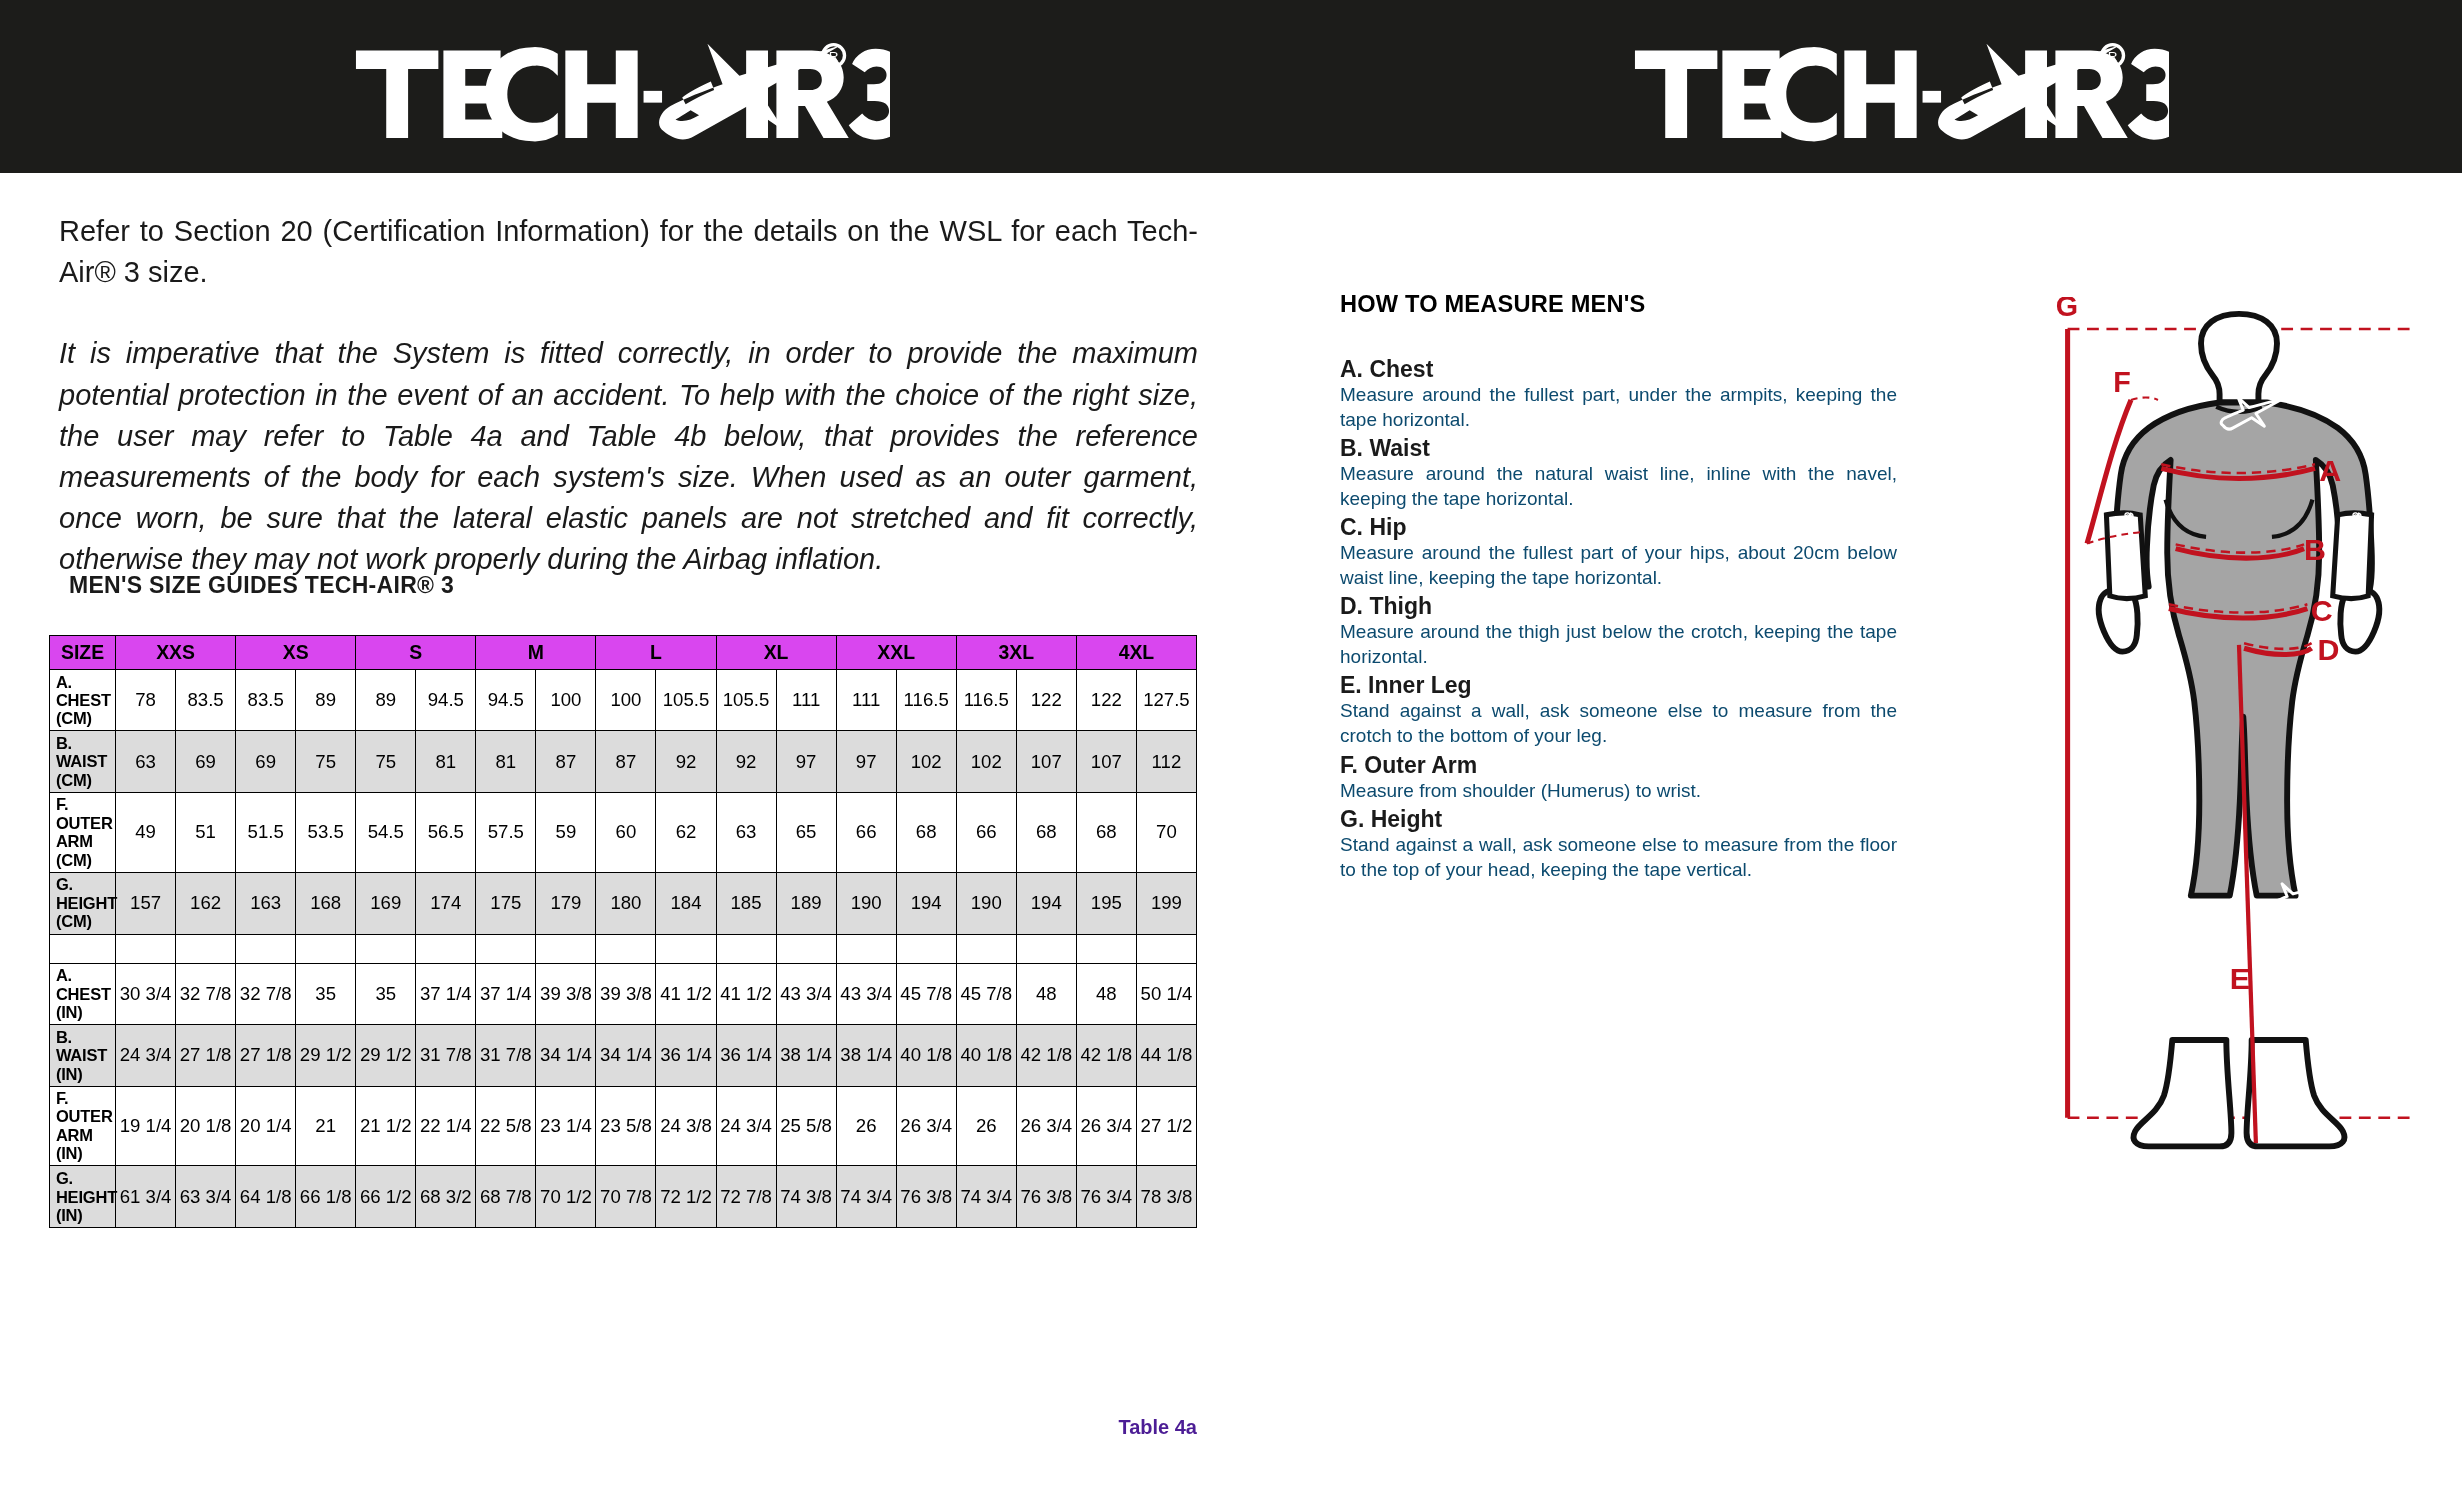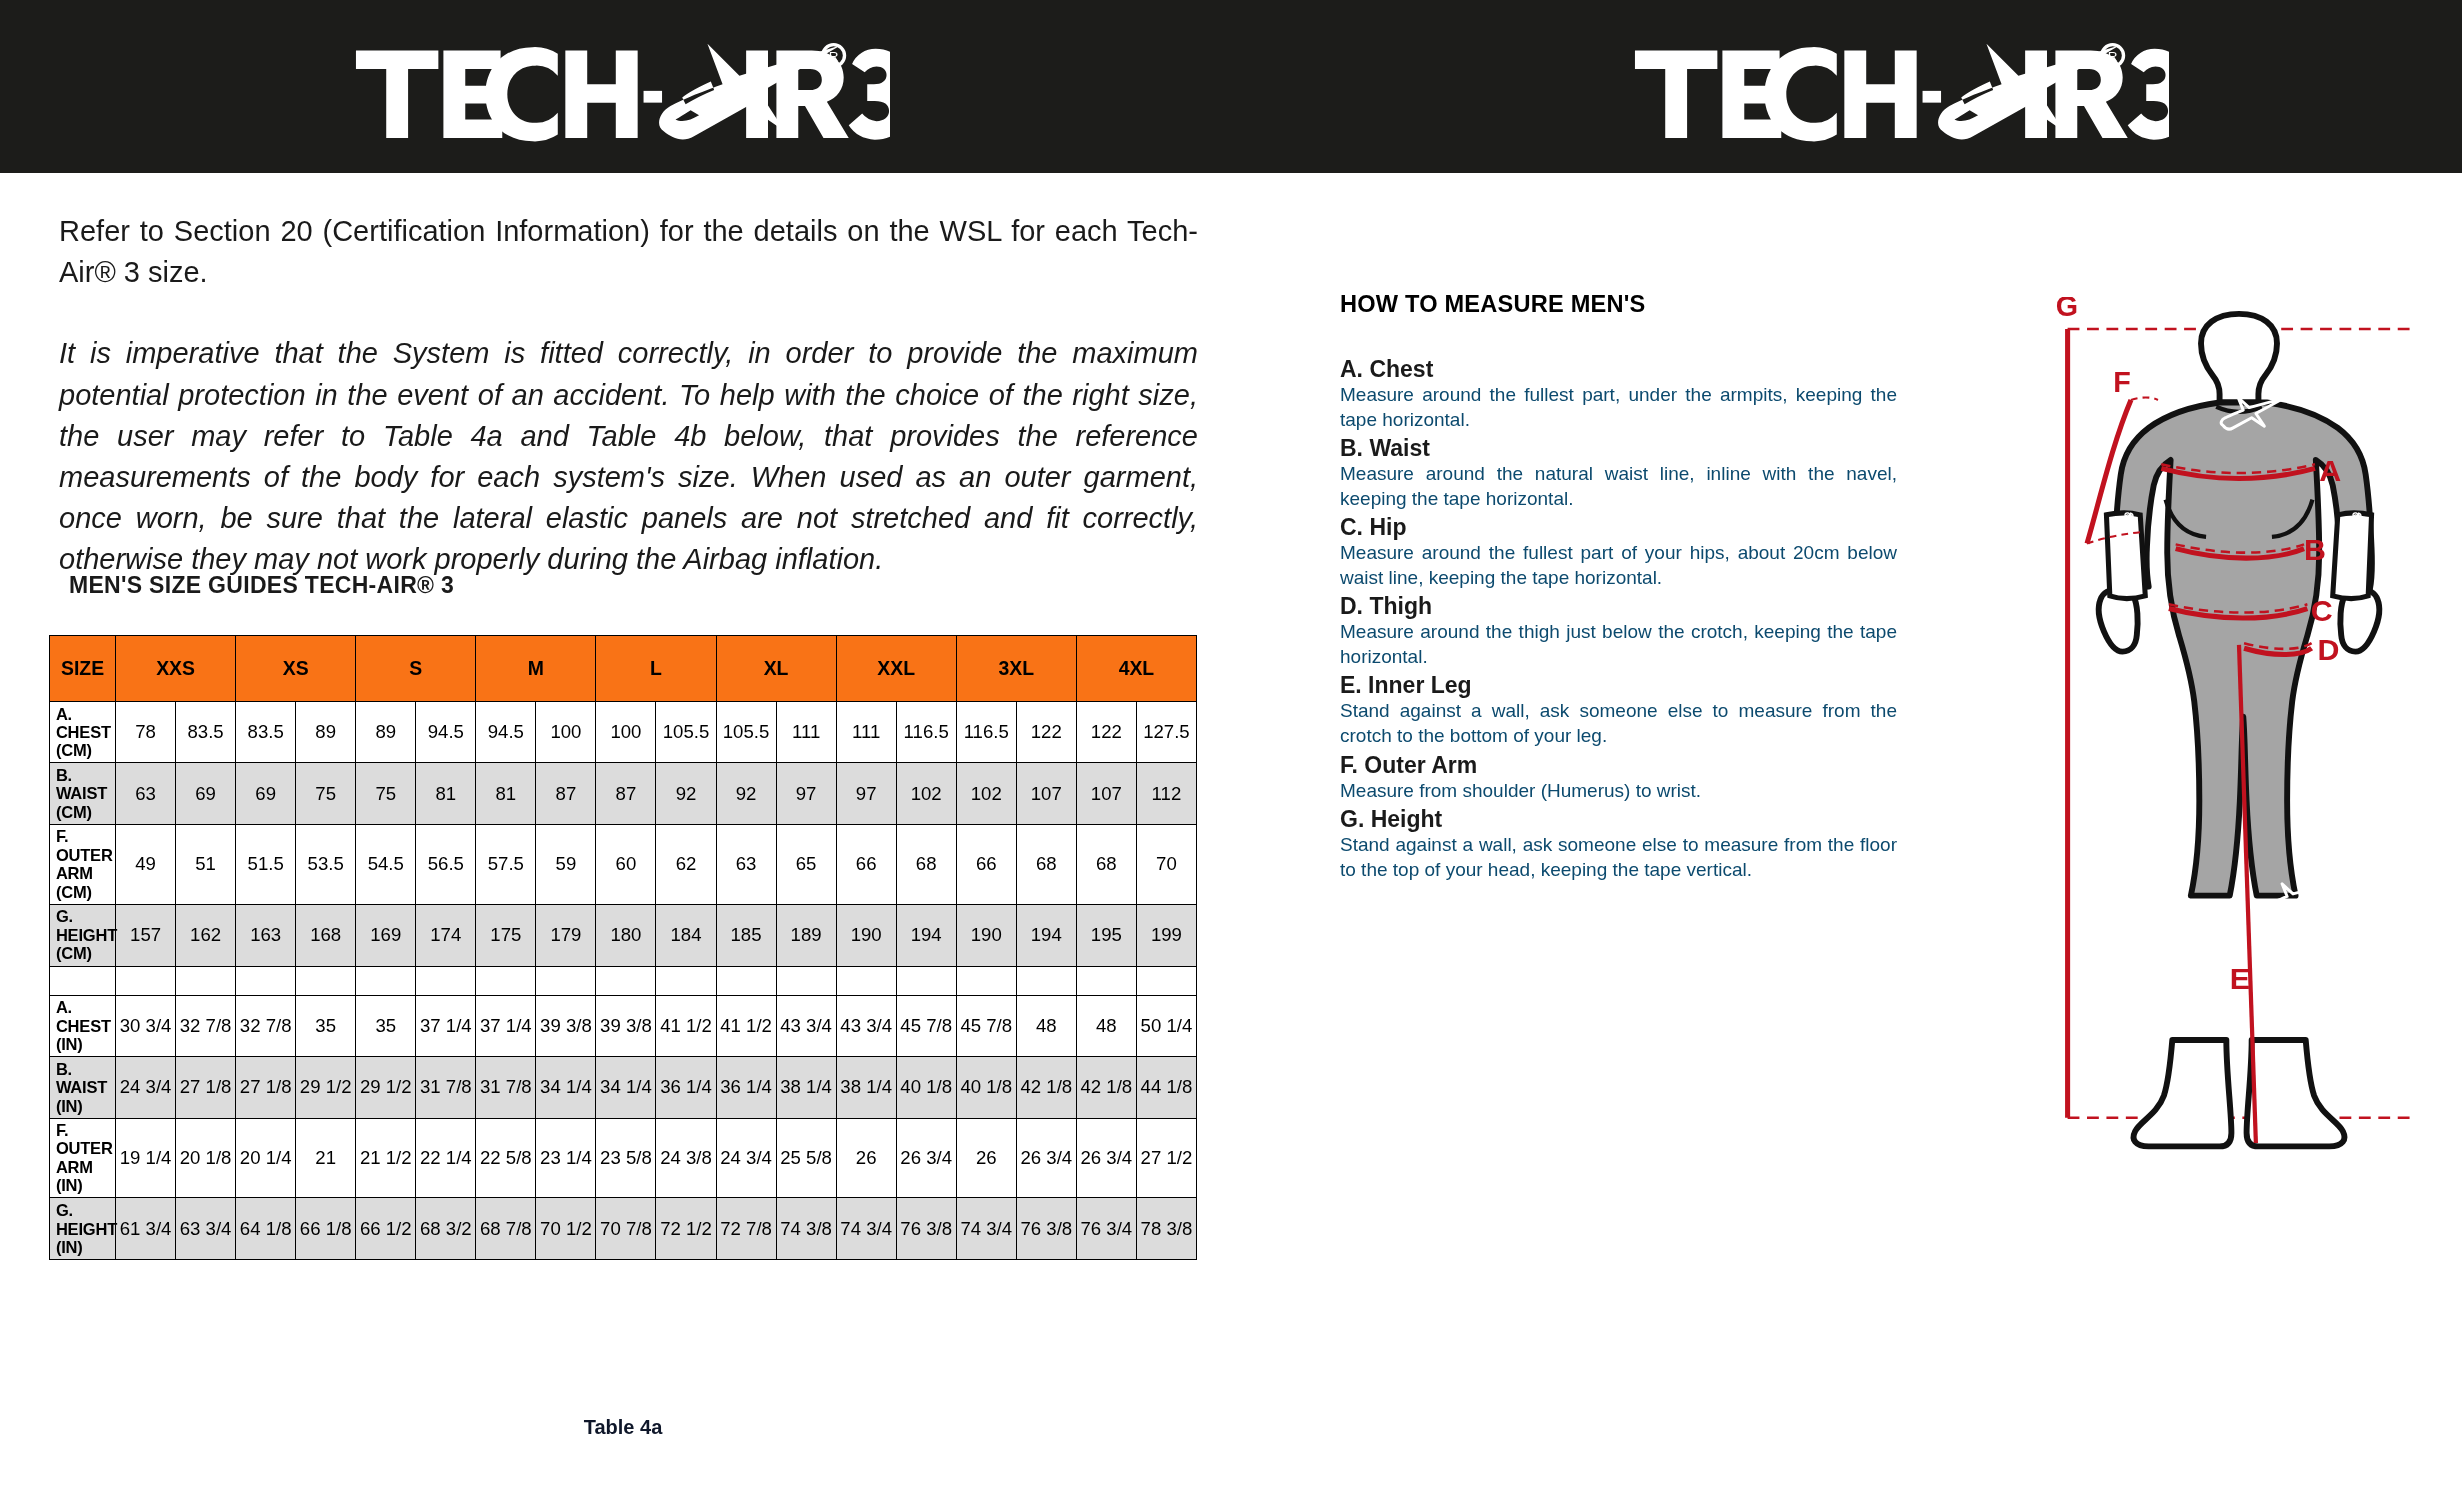--- a/index.html
+++ b/index.html
@@ -52,22 +52,22 @@
   }
   .size-table th, .size-table td {
     border: 1.3px solid #000;
     text-align: center;
     vertical-align: middle;
     font-size: 18.6px;
     color: #000;
     padding: 0;
   }
   .size-table th {
-    background: #f97316;
-    height: 66px;
+    background: #d946ef;
+    height: 34px;
     font-weight: bold;
     font-size: 19.4px;
   }
   .size-table td.rowlabel {
     background: inherit;
     text-align: left;
     font-weight: bold;
     font-size: 16.5px;
     line-height: 1.12;
     padding: 2.5px 3.4px 2.5px 5.9px;
@@ -77,22 +77,22 @@
   .size-table tr.plain td { background: #ffffff; }
   .size-table tr.r-cm td { height: 51px; }
   .size-table tr.r-tall td { height: 62px; }
   .size-table tr.spacer td { height: 29px; background: #ffffff; }
   .size-table tr.r-in td { height: 46px; }
   .col-label { width: 66px; }
   .col-v { width: 60px; }
 
   .table-caption {
     position: absolute; left: 49px; top: 1416px;
-    width: 1148px; text-align: center;
-    font-size: 20px; font-weight: bold; color: #0f172a;
+    width: 1148px; text-align: right;
+    font-size: 20px; font-weight: bold; color: #4c1d95;
   }
 
   
   .right-col {
     position: absolute; left: 1340px; top: 291px; width: 557px;
   }
   .measure-title {
     font-size: 23.6px; font-weight: bold; color: #000000;
     letter-spacing: 0.2px; margin-bottom: 37px;
   }

